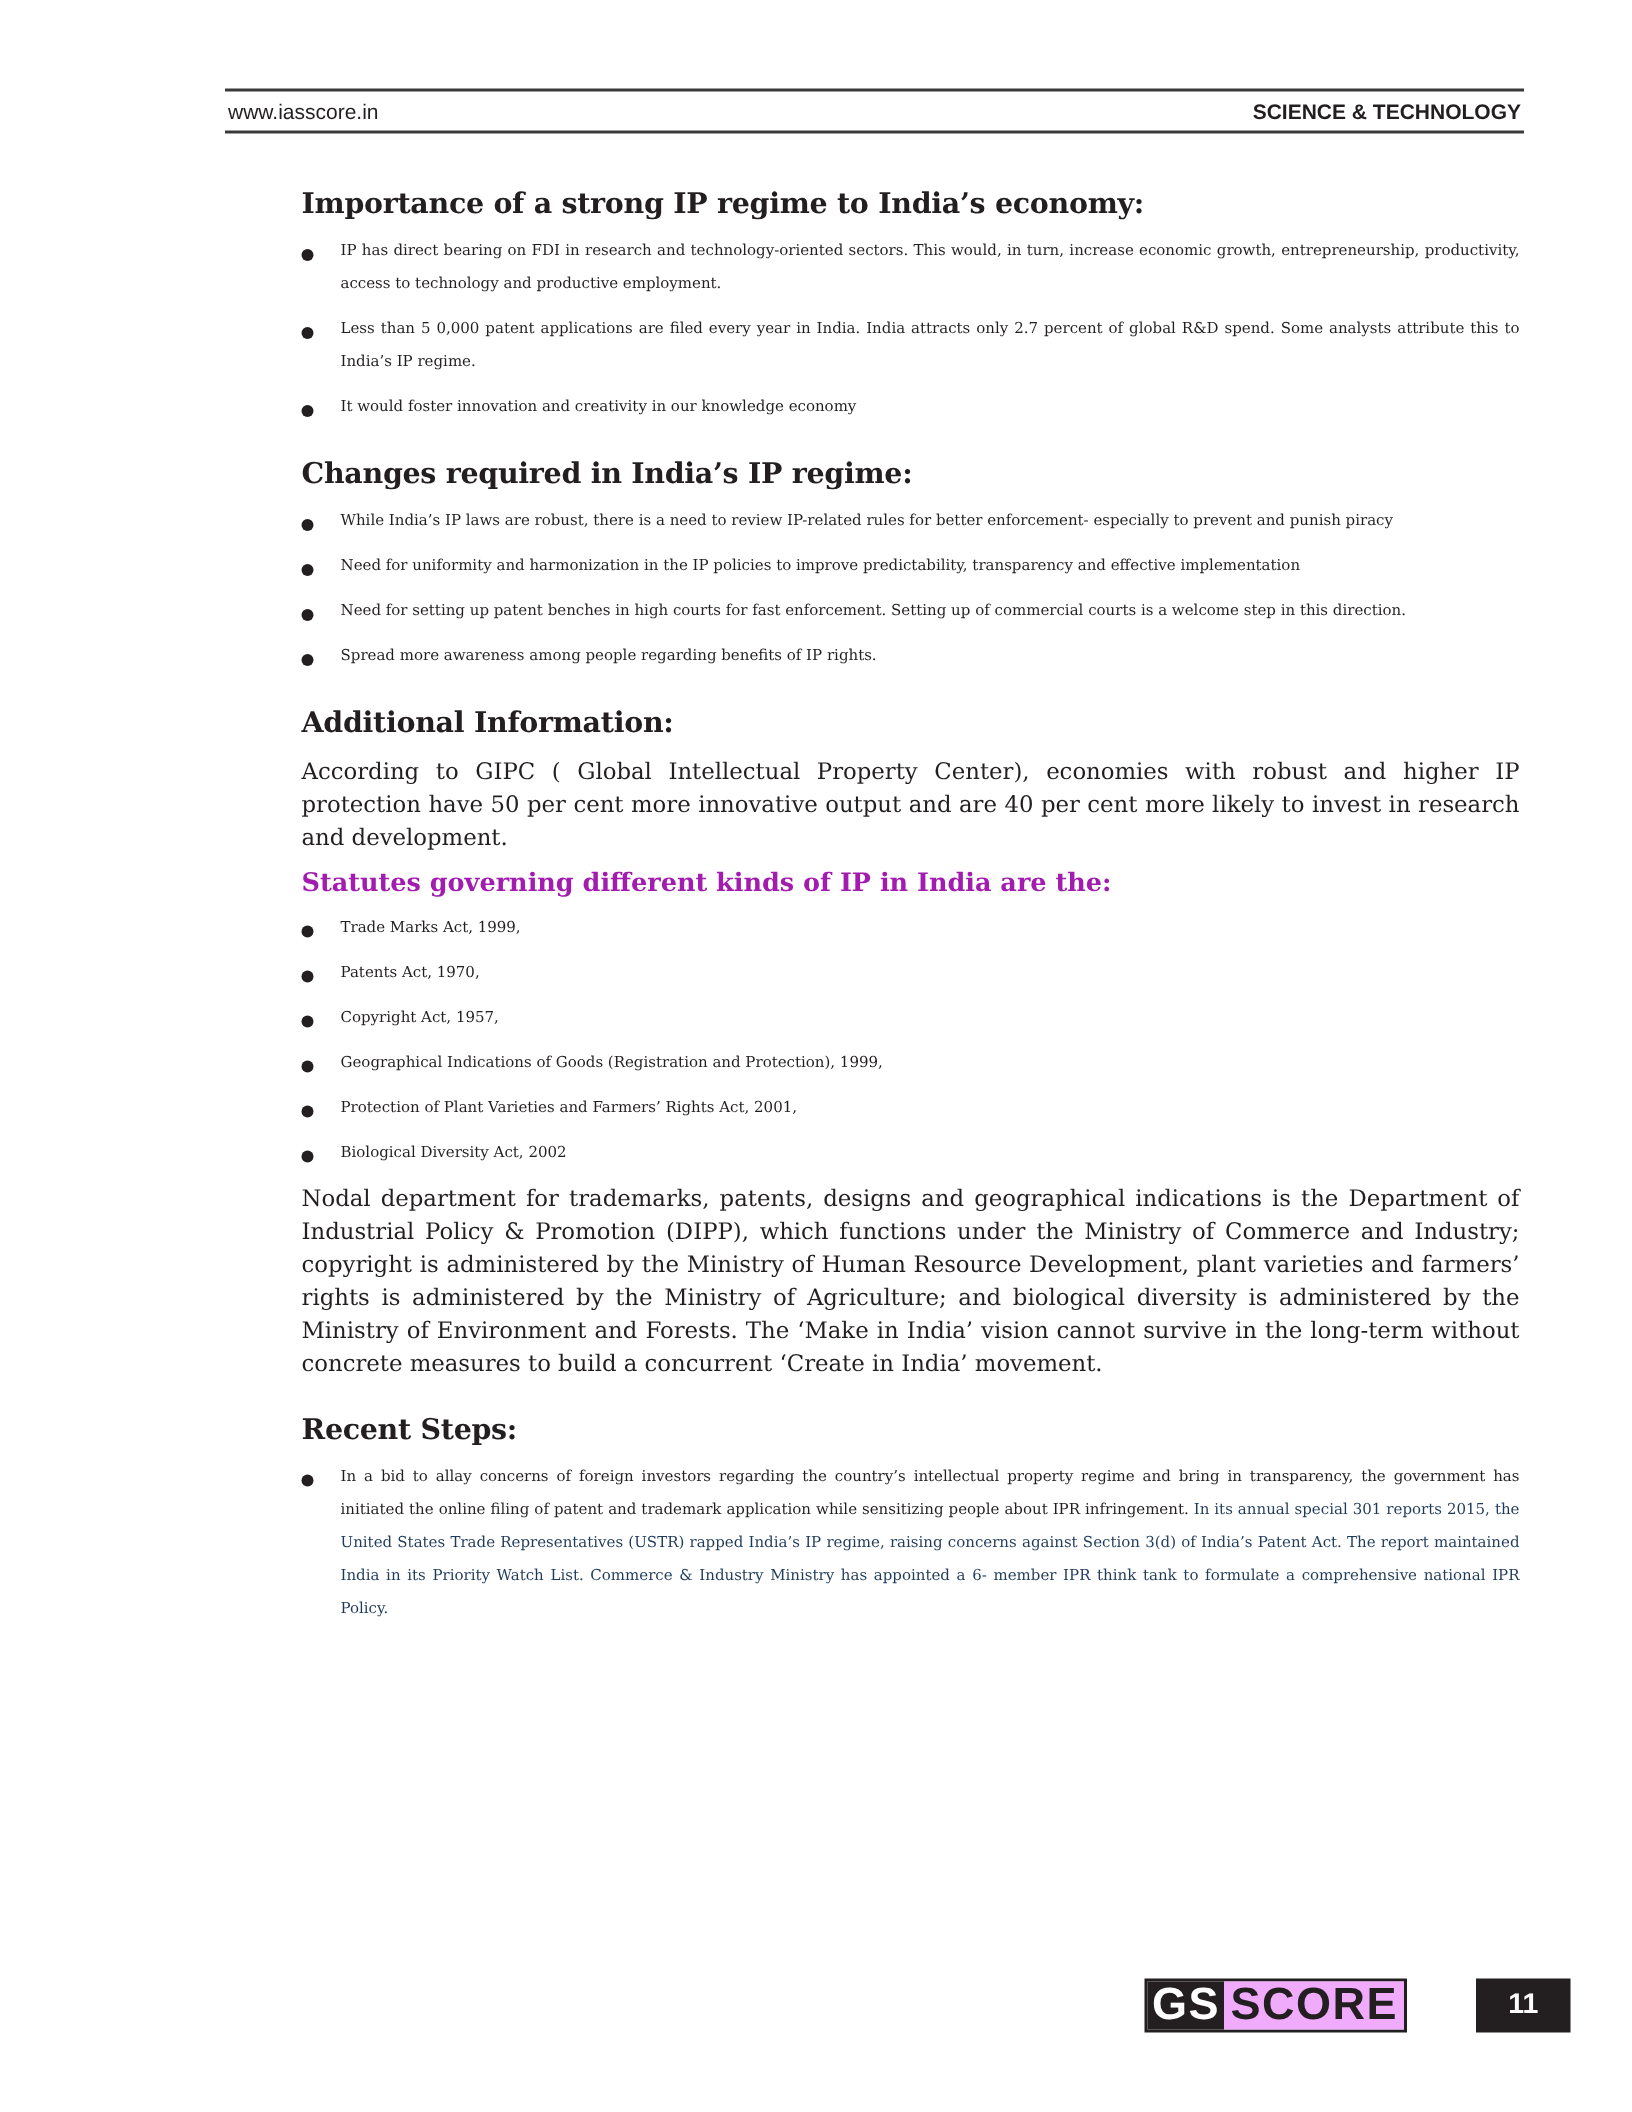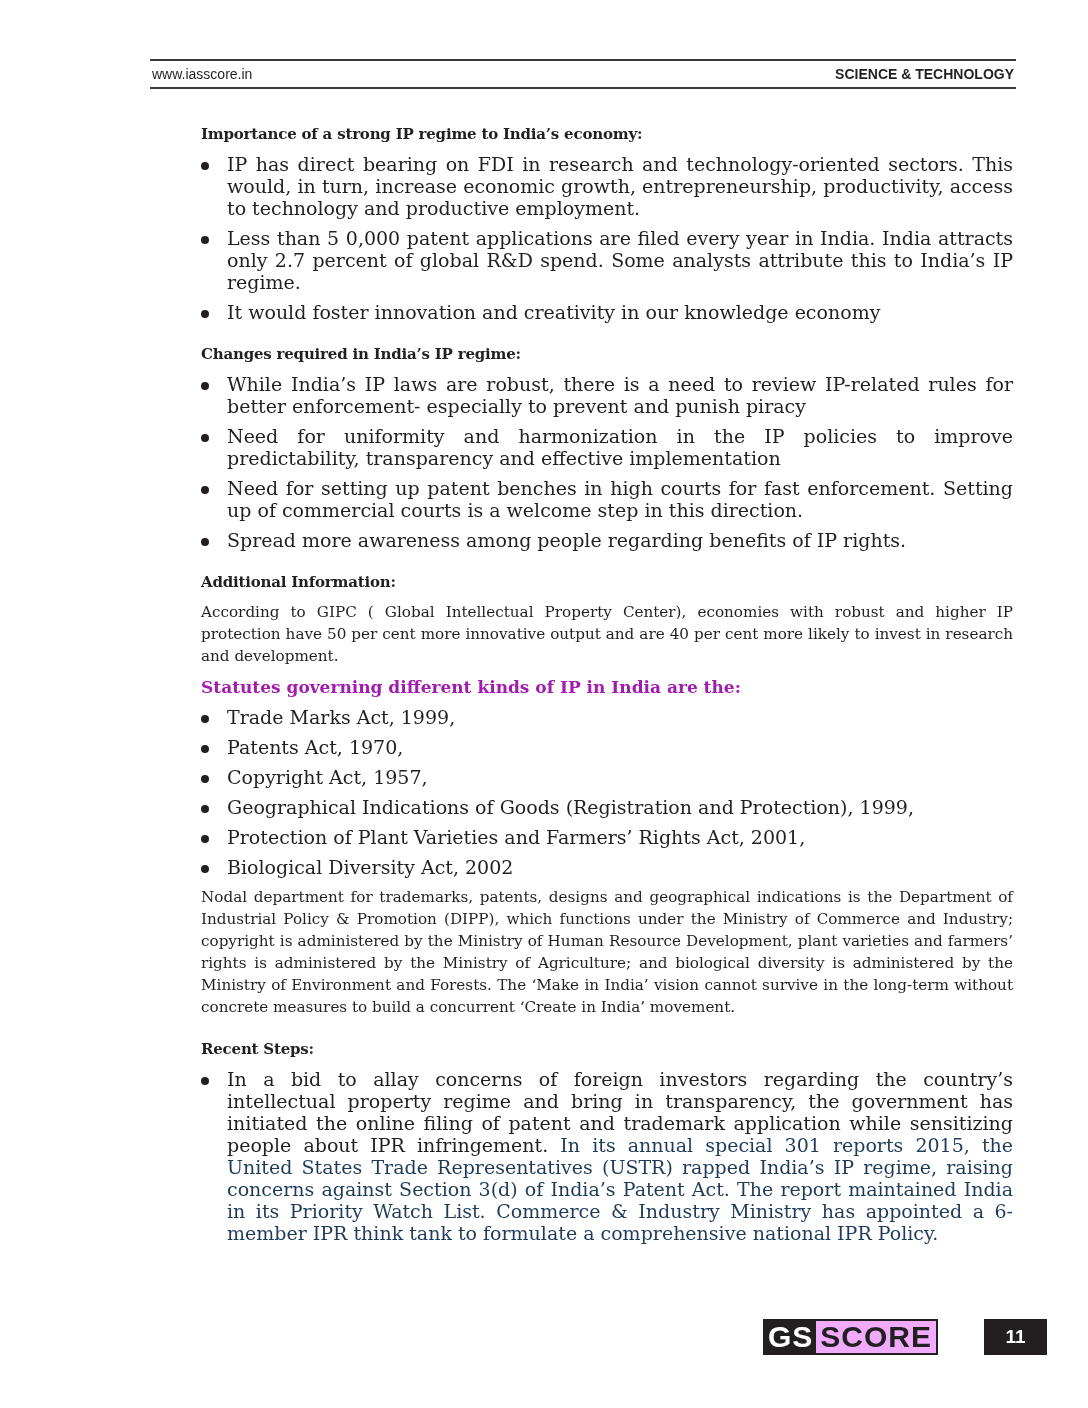--- a/index.html
+++ b/index.html
@@ -5,24 +5,24 @@
   html, body { margin: 0; padding: 0; background: #ffffff; }
   body { width: 1088px; height: 1408px; position: relative; overflow: hidden;
          font-family: "DejaVu Serif", "Liberation Serif", serif; color: #231f20; }
   .header { position: absolute; left: 150px; top: 59px; width: 866px; height: 30px;
             border-top: 2px solid #3a3a3a; border-bottom: 2px solid #3a3a3a; box-sizing: border-box; }
   .header .site { position: absolute; left: 2px; top: 5px; font-family: "Liberation Sans", sans-serif;
                   font-size: 14px; color: #231f20; }
   .header .section { position: absolute; right: 2px; top: 5px; font-family: "Liberation Sans", sans-serif;
                      font-size: 14px; font-weight: bold; color: #231f20; }
   .content { position: absolute; left: 201px; top: 125px; width: 812px; }
-  h2 { font-size: 15px; font-weight: bold; margin: 0 0 10px 0; color: #231f20; letter-spacing: -0.2px; }
+  h2 { font-size: 19px; font-weight: bold; margin: 0 0 10px 0; color: #231f20; letter-spacing: -0.2px; }
   h3 { font-size: 17px; font-weight: bold; margin: 0 0 9px 0; color: #a21caf; }
   ul { list-style: none; margin: 0; padding: 0; }
-  li { position: relative; padding-left: 26px; font-size: 19px; line-height: 22px;
+  li { position: relative; padding-left: 26px; font-size: 10px; line-height: 22px;
        text-align: justify; margin-bottom: 8px; }
   li .bullet { position: absolute; left: 0; top: 9px; width: 8px; height: 8px; border-radius: 50%;
                background: #231f20; }
   p { font-size: 15.2px; line-height: 22px; margin: 0 0 10px 0; text-align: justify; }
   .blue { color: #1f3b5a; }
   .sec { margin-bottom: 22px; }
   .footer-logo { position: absolute; left: 763px; top: 1319px; height: 36px; display: flex;
                  border: 2px solid #231f20; box-sizing: border-box; font-family: "Liberation Sans", sans-serif;
                  font-weight: bold; font-size: 30px; line-height: 32px; }
   .footer-logo .gs { background: #231f20; color: #fff; padding: 0 3px; letter-spacing: 1px; }

